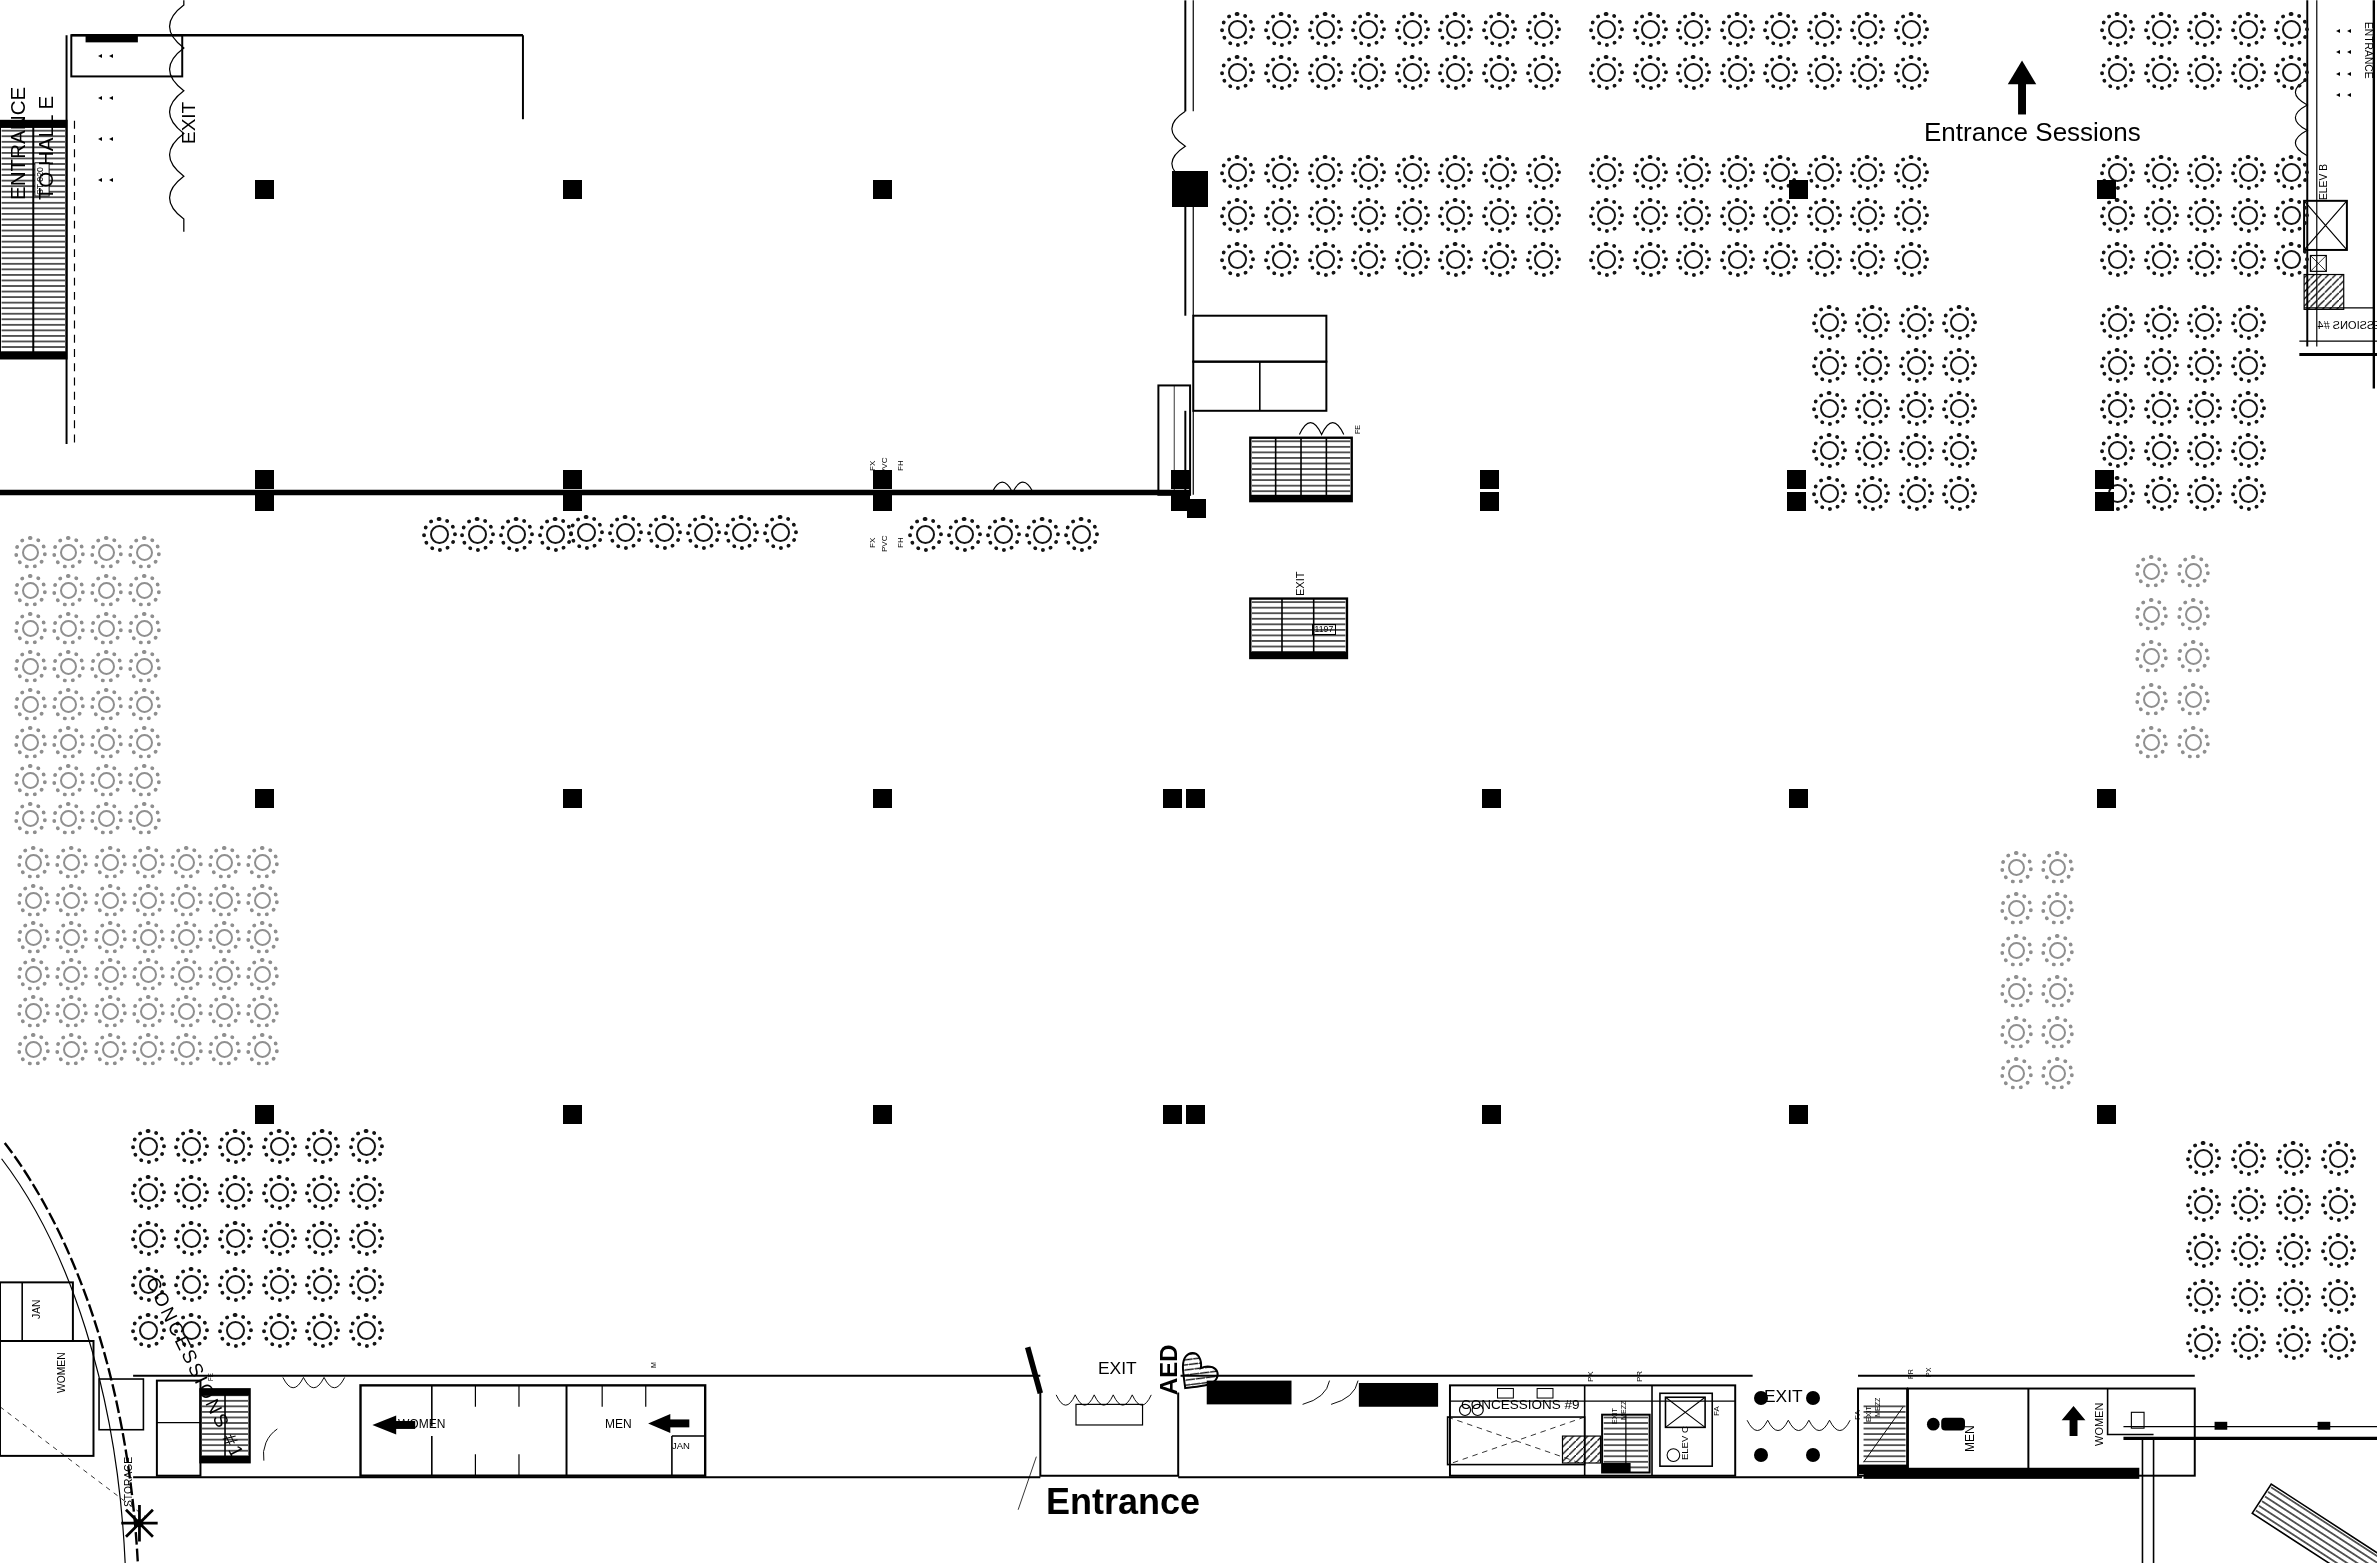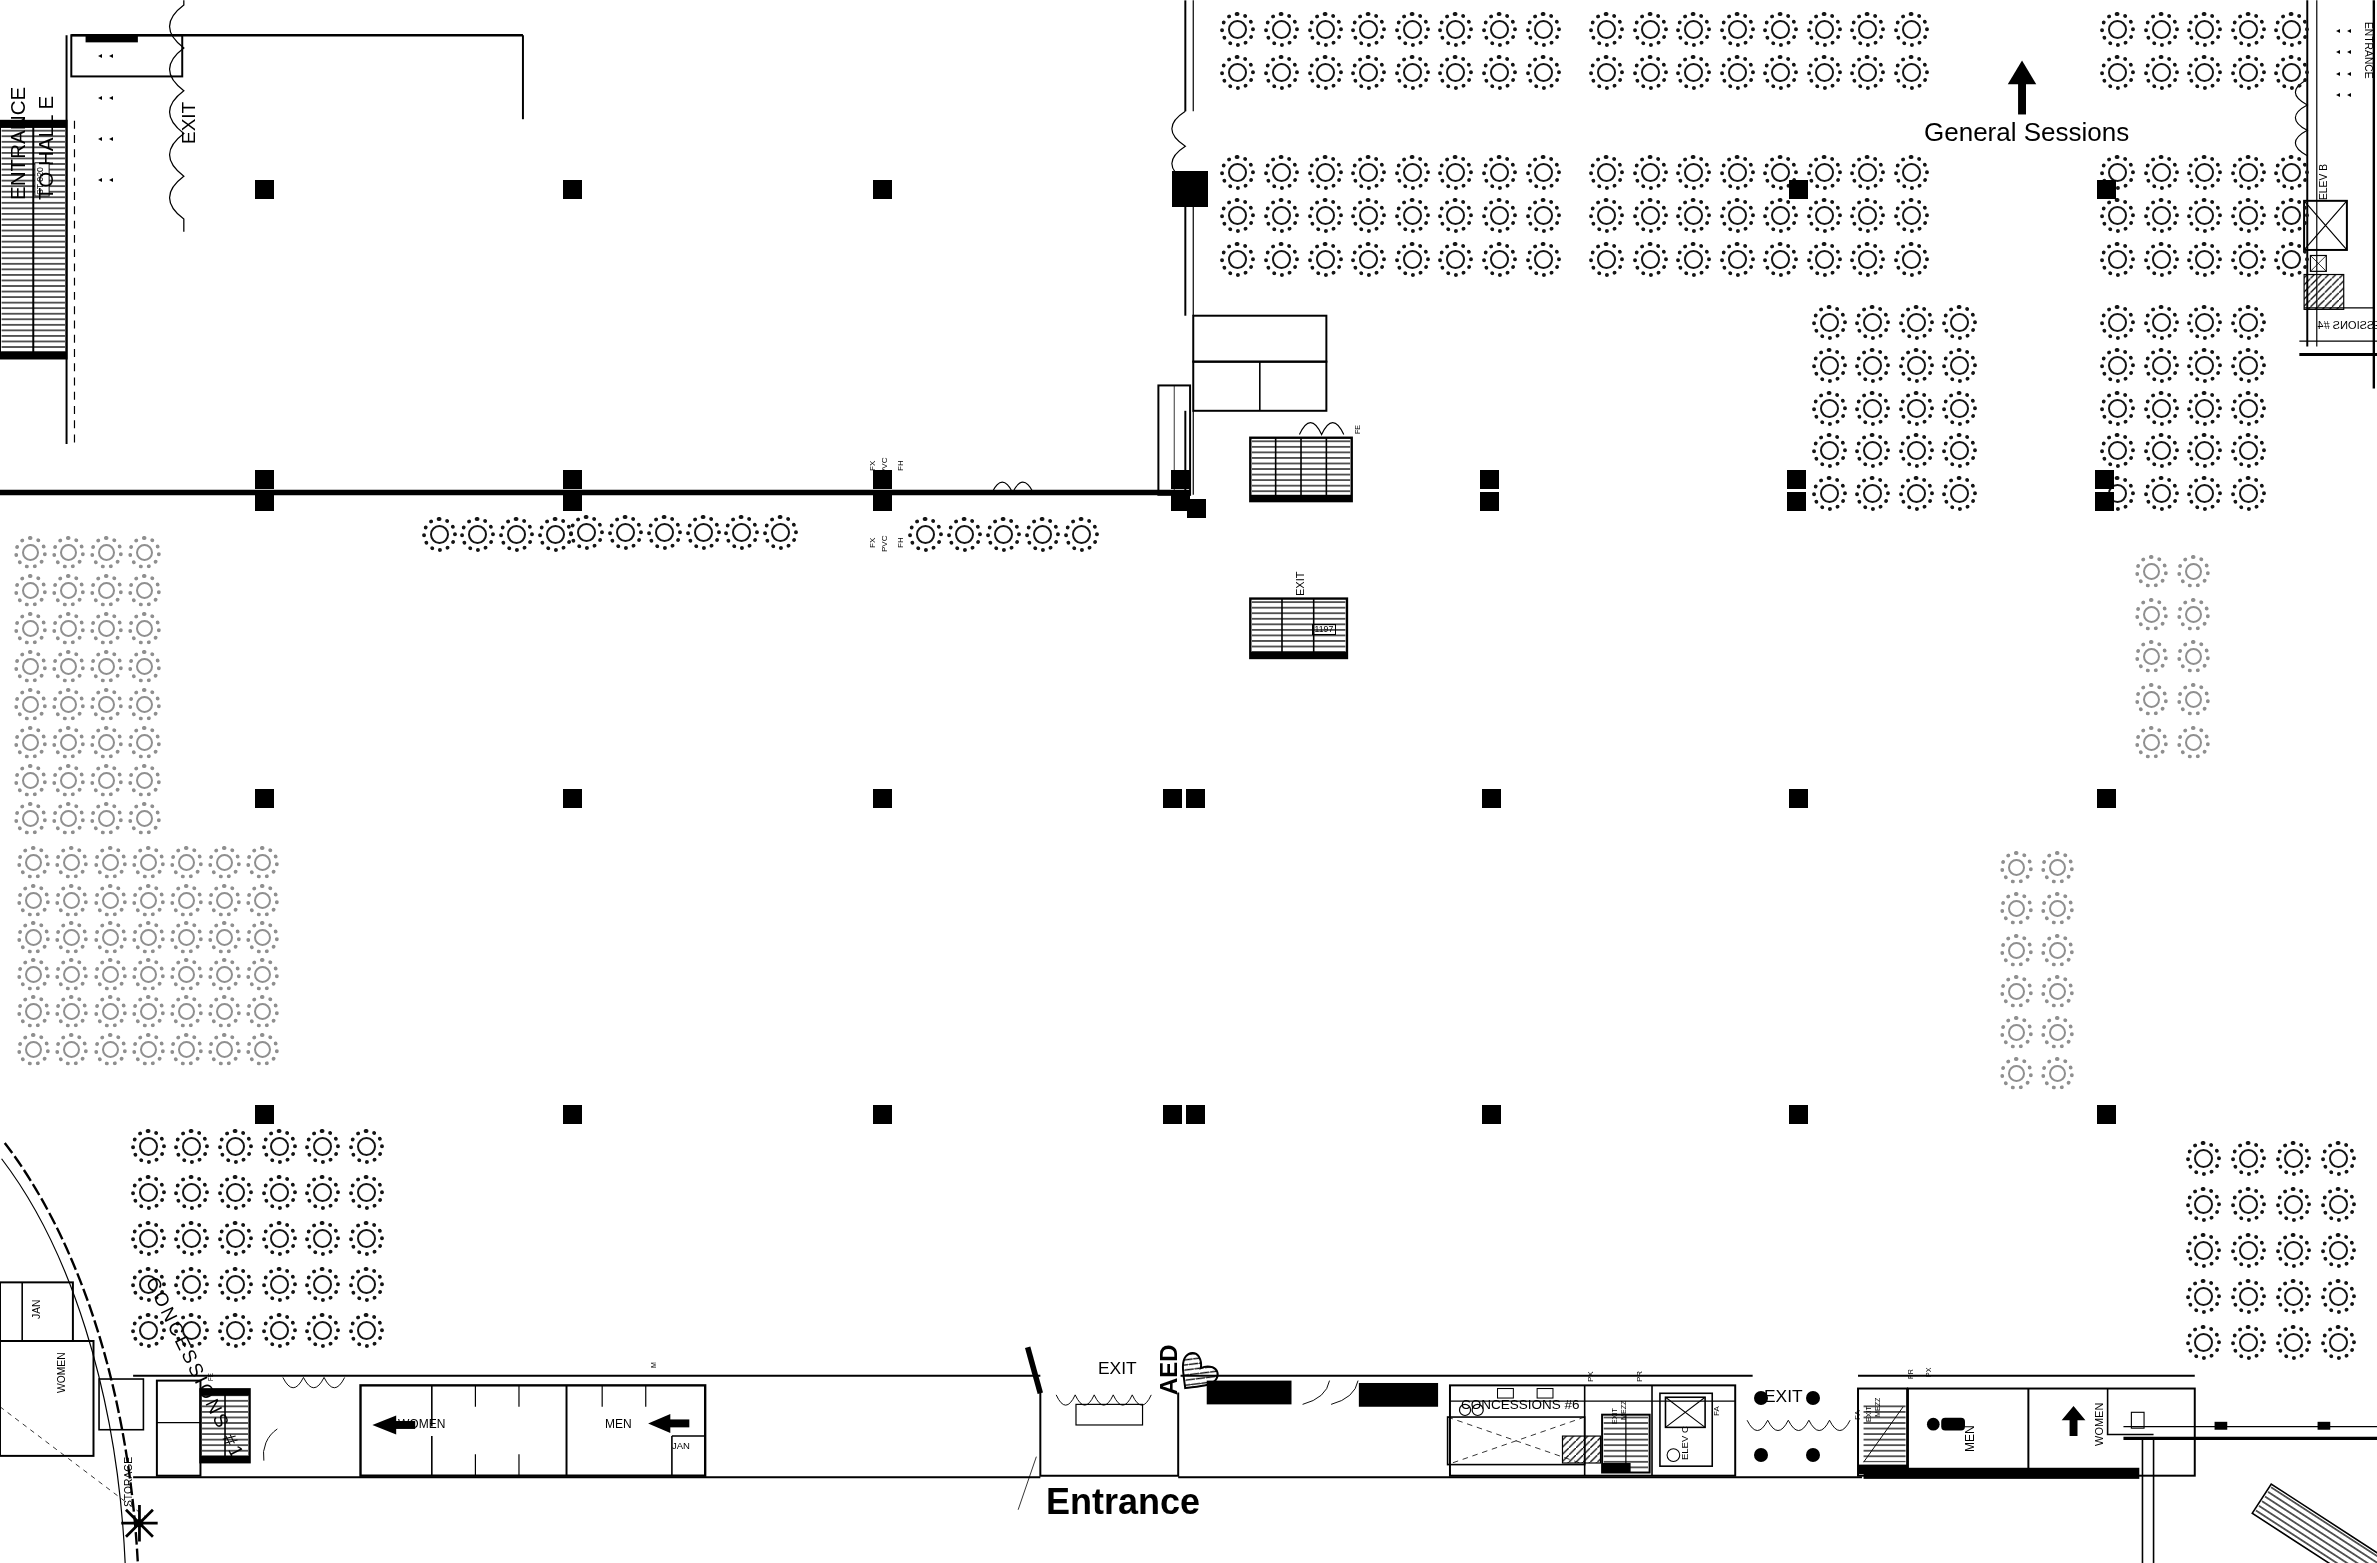--- a/index.html
+++ b/index.html
@@ -1177,21 +1177,21 @@
       <span class="arrowglyph" style="left: 2336px; top: 27px;">◂</span>
       <span class="arrowglyph" style="left: 2347px; top: 27px;">◂</span>
       <span class="arrowglyph" style="left: 2336px; top: 48px;">◂</span>
       <span class="arrowglyph" style="left: 2347px; top: 48px;">◂</span>
       <span class="arrowglyph" style="left: 2336px; top: 70px;">◂</span>
       <span class="arrowglyph" style="left: 2347px; top: 70px;">◂</span>
       <span class="arrowglyph" style="left: 2336px; top: 91px;">◂</span>
       <span class="arrowglyph" style="left: 2347px; top: 91px;">◂</span>
     </div>
   <div class="layer" id="labels-layer">
-      <span class="lbl" style="left: 1924px; top: 119px; font-size: 26px;">General Sessions</span>
+      <span class="lbl" style="left: 1924px; top: 119px; font-size: 26px;">Entrance Sessions</span>
       <span class="lbl" style="left: 1046px; top: 1484px; font-size: 36px; font-weight: 700;">Entrance</span>
       <span class="lbl" style="left: 1098px; top: 1360px; font-size: 17.4px;">EXIT</span>
       <span class="lbl" style="left: 1157px; top: 1395px; font-size: 24px; font-weight: 700; transform: rotate(-90deg);">AED</span>
       <span class="lbl" style="left: 8px; top: 200px; font-size: 20.6px; transform: rotate(-90deg);">ENTRANCE</span>
       <span class="lbl" style="left: 36px; top: 200px; font-size: 20.6px; transform: rotate(-90deg);">TO HALL E</span>
       <span class="lbl" style="left: 179px; top: 144px; font-size: 19px; transform: rotate(-90deg);">EXIT</span>
       <span class="lbl" style="left: 36px; top: 195px; font-size: 8.7px; transform: rotate(-90deg);">ST 020</span>
       <span class="lbl" style="left: 2319px; top: 200px; font-size: 10.3px; transform: rotate(-90deg);">ELEV B</span>
       <span class="lbl" style="left: 2373px; top: 22px; font-size: 10.3px; transform: rotate(90deg);">ENTRANCE</span>
       <span class="lbl" style="left: 2389px; top: 320px; font-size: 11px; transform: scaleX(-1);">SESSIONS #4</span>
@@ -1204,21 +1204,21 @@
       <span class="lbl" style="left: 869px; top: 548px; font-size: 8px; transform: rotate(-90deg);">FX</span>
       <span class="lbl" style="left: 881px; top: 552px; font-size: 8px; transform: rotate(-90deg);">PVC</span>
       <span class="lbl" style="left: 897px; top: 548px; font-size: 8px; transform: rotate(-90deg);">FH</span>
       <span class="lbl" style="left: 160px; top: 1274px; font-size: 19px; letter-spacing: 2.4px; transform: rotate(64deg);">CONCESSIONS #1</span>
       <span class="lbl" style="left: 32px; top: 1319px; font-size: 10.3px; transform: rotate(-90deg);">JAN</span>
       <span class="lbl" style="left: 57px; top: 1393px; font-size: 10.3px; transform: rotate(-90deg);">WOMEN</span>
       <span class="lbl" style="left: 124px; top: 1507px; font-size: 10.3px; transform: rotate(-90deg);">STORAGE</span>
       <span class="lbl" style="left: 398px; top: 1418px; font-size: 12px;">WOMEN</span>
       <span class="lbl" style="left: 605px; top: 1418px; font-size: 12px;">MEN</span>
       <span class="lbl" style="left: 672px; top: 1441px; font-size: 9.5px;">JAN</span>
-      <span class="lbl" style="left: 1461px; top: 1398px; font-size: 13.5px;">CONCESSIONS #6</span>
+      <span class="lbl" style="left: 1461px; top: 1398px; font-size: 13.5px;">CONCESSIONS #9</span>
       <span class="lbl" style="left: 1587px; top: 1382px; font-size: 8px; transform: rotate(-90deg);">PX</span>
       <span class="lbl" style="left: 1636px; top: 1382px; font-size: 8px; transform: rotate(-90deg);">PR</span>
       <span class="lbl" style="left: 1612px; top: 1424px; font-size: 7.1px; transform: rotate(-90deg);">EXIT</span>
       <span class="lbl" style="left: 1621px; top: 1420px; font-size: 7.1px; transform: rotate(-90deg);">MEZZ</span>
       <span class="lbl" style="left: 1680px; top: 1460px; font-size: 9.5px; transform: rotate(-90deg);">ELEV C</span>
       <span class="lbl" style="left: 1713px; top: 1416px; font-size: 8px; transform: rotate(-90deg);">FA</span>
       <span class="lbl" style="left: 1764px; top: 1388px; font-size: 17.4px;">EXIT</span>
       <span class="lbl" style="left: 1854px; top: 1420px; font-size: 8px; transform: rotate(-90deg);">FA</span>
       <span class="lbl" style="left: 1866px; top: 1422px; font-size: 7.1px; transform: rotate(-90deg);">EXIT</span>
       <span class="lbl" style="left: 1875px; top: 1417px; font-size: 7.1px; transform: rotate(-90deg);">MEZZ</span>

